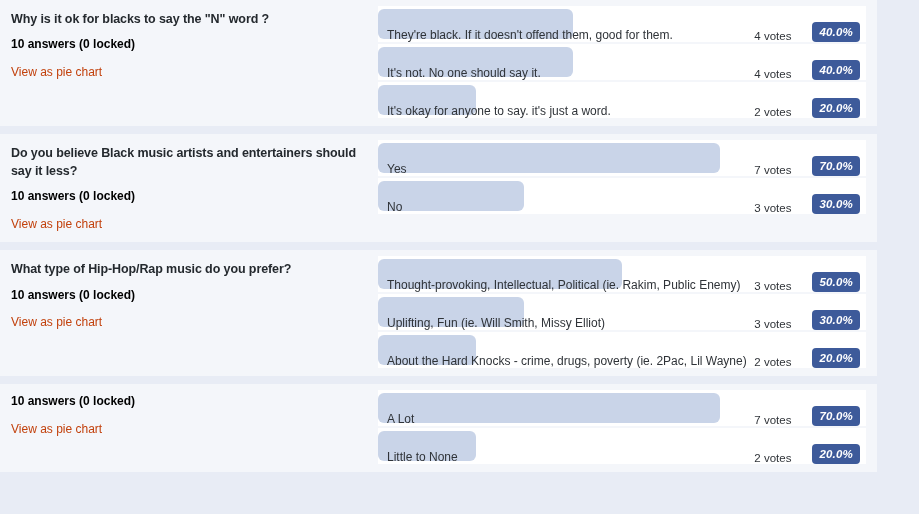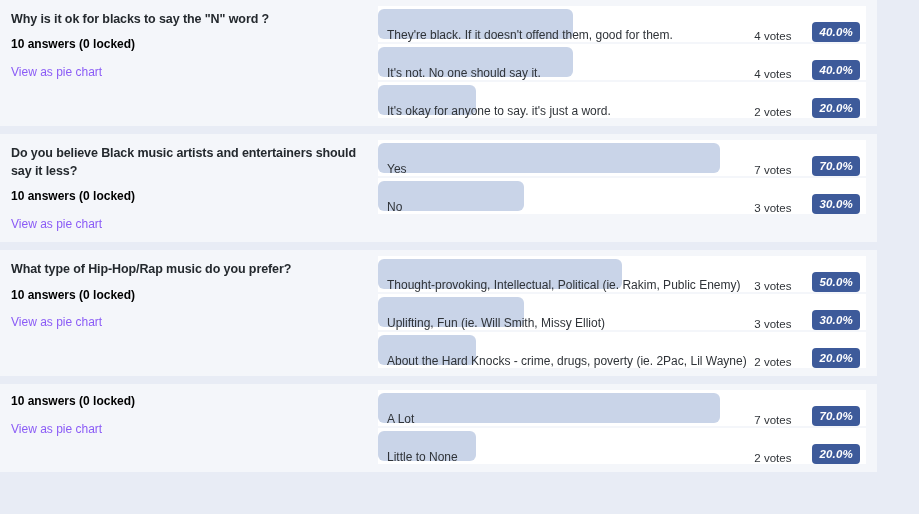--- a/index.html
+++ b/index.html
@@ -39,21 +39,21 @@
   }
   .poll-answers-count {
     font-size: 12px;
     color: #000000;
     margin: 0 0 9px 0;
     line-height: 1.3;
     font-weight: bold;
   }
   .poll-piechart-link {
     font-size: 12px;
-    color: #8b5cf6;
+    color: #c2410c;
     text-decoration: none;
     line-height: 1.3;
     display: inline-block;
     cursor: pointer;
   }
 
   .poll-results {
     flex: 1 1 auto;
     padding: 6px 11px 8px 0;
     min-width: 0;

